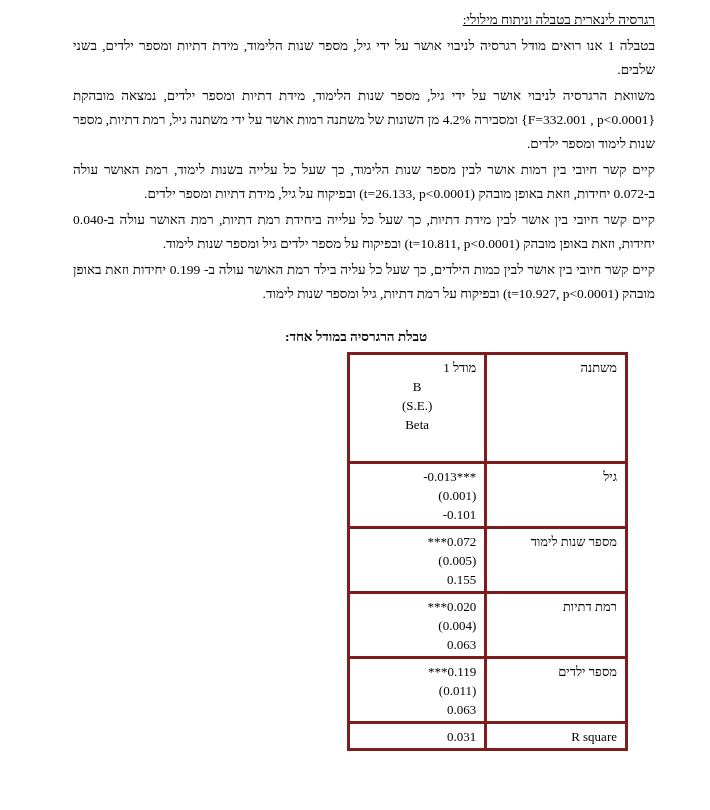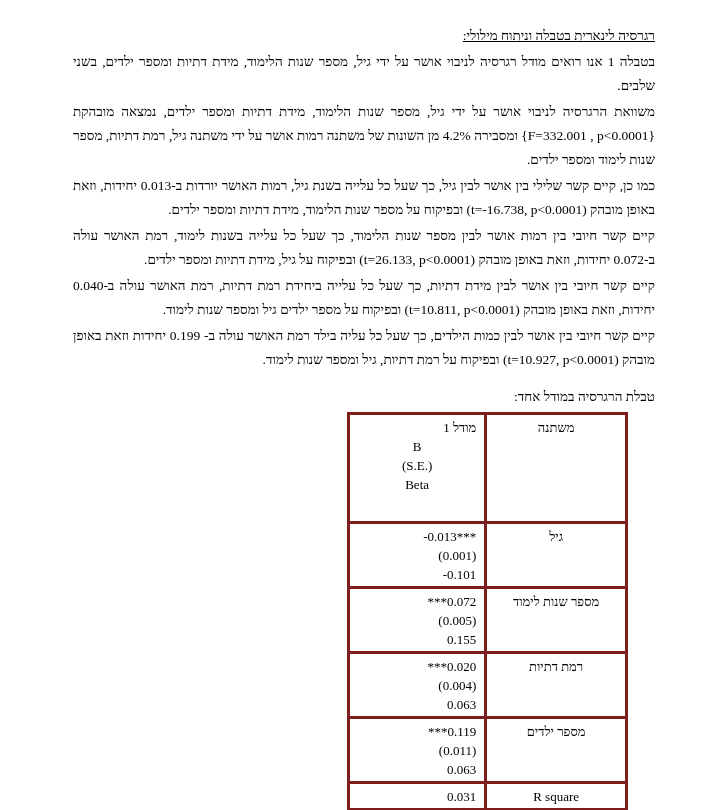--- a/index.html
+++ b/index.html
@@ -7,76 +7,75 @@
     position: relative;
     width: 710px;
     height: 810px;
     background: #ffffff;
     direction: rtl;
     color: #000;
     font-family: "Liberation Serif", "DejaVu Serif", "DejaVu Sans", serif;
     overflow: hidden;
     box-sizing: border-box;
   }
-  .doc { padding: 26px 55px 0 57px; }
+  .doc { padding: 10px 55px 0 57px; }
 
   .title {
     font-size: 13.5px;
     font-weight: normal;
     text-decoration: underline;
     text-align: right;
     margin: 0 0 4px 0;
     line-height: 20px;
   }
 
   p.para {
     font-size: 13.5px;
     line-height: 24px;
     text-align: justify;
     margin: 0 0 2px 16px;
   }
 
   .table-heading {
     font-size: 13.5px;
-    font-weight: normal;
-    text-align: right;
-    margin: 16px 0 6px 0;
+    font-weight: bold;
+    text-align: center;
+    margin: 22px 0 6px 0;
     line-height: 18px;
   }
 
   table.reg {
     border-collapse: collapse;
     width: 281px;
     margin: 0 27px 0 auto; 
     font-size: 13px;
   }
   table.reg td {
     border: 3px solid #7f1d1d;
     vertical-align: top;
     padding: 3px 8px 2px 8px;
     line-height: 19px;
   }
-  td.lbl { width: 145px; text-align: center; }
+  td.lbl { width: 145px; text-align: right; }
   td.val { width: 136px; direction: ltr; text-align: right; padding-right: 13px; }
   tr.hdr td { height: 101px; }
   tr.body td { height: 56px; }
   .model-line { text-align: right; }
   .stat-line { text-align: center; }
 </style>
 </head>
 <body>
 
 <div class="page">
   <div class="doc">
 
     <h1 class="title">רגרסיה לינארית בטבלה וניתוח מילולי:</h1>
 
     <p class="para">בטבלה 1 אנו רואים מודל רגרסיה לניבוי אושר על ידי גיל, מספר שנות הלימוד, מידת דתיות ומספר ילדים, בשני שלבים.</p>
     <p class="para">משוואת הרגרסיה לניבוי אושר על ידי גיל, מספר שנות הלימוד, מידת דתיות ומספר ילדים, נמצאה מובהקת ‎{F=332.001 , p&lt;0.0001}‎ ומסבירה 4.2% מן השונות של משתנה רמות אושר על ידי משתנה גיל, רמת דתיות, מספר שנות לימוד ומספר ילדים.</p>
-    <p class="para">כמו כן, קיים קשר שלילי בין אושר לבין גיל, כך שעל כל עלייה בשנת גיל, רמות האושר יורדות ב-0.013 יחידות, וזאת באופן מובהק ‎(t=-16.738, p&lt;0.0001)‎ ובפיקוח על מספר שנות הלימוד, מידת דתיות ומספר ילדים.</p>
     <p class="para">קיים קשר חיובי בין רמות אושר לבין מספר שנות הלימוד, כך שעל כל עלייה בשנות לימוד, רמת האושר עולה ב-0.072 יחידות, וזאת באופן מובהק ‎(t=26.133, p&lt;0.0001)‎ ובפיקוח על גיל, מידת דתיות ומספר ילדים.</p>
     <p class="para">קיים קשר חיובי בין אושר לבין מידת דתיות, כך שעל כל עלייה ביחידת רמת דתיות, רמת האושר עולה ב-0.040 יחידות, וזאת באופן מובהק ‎(t=10.811, p&lt;0.0001)‎ ובפיקוח על מספר ילדים גיל ומספר שנות לימוד.</p>
     <p class="para">קיים קשר חיובי בין אושר לבין כמות הילדים, כך שעל כל עליה בילד רמת האושר עולה ב- 0.199 יחידות וזאת באופן מובהק ‎(t=10.927, p&lt;0.0001)‎ ובפיקוח על רמת דתיות, גיל ומספר שנות לימוד.</p>
 
     <h2 class="table-heading">טבלת הרגרסיה במודל אחד:</h2>
 
     <table class="reg">
       <tbody>
         <tr class="hdr">
           <td class="lbl">

